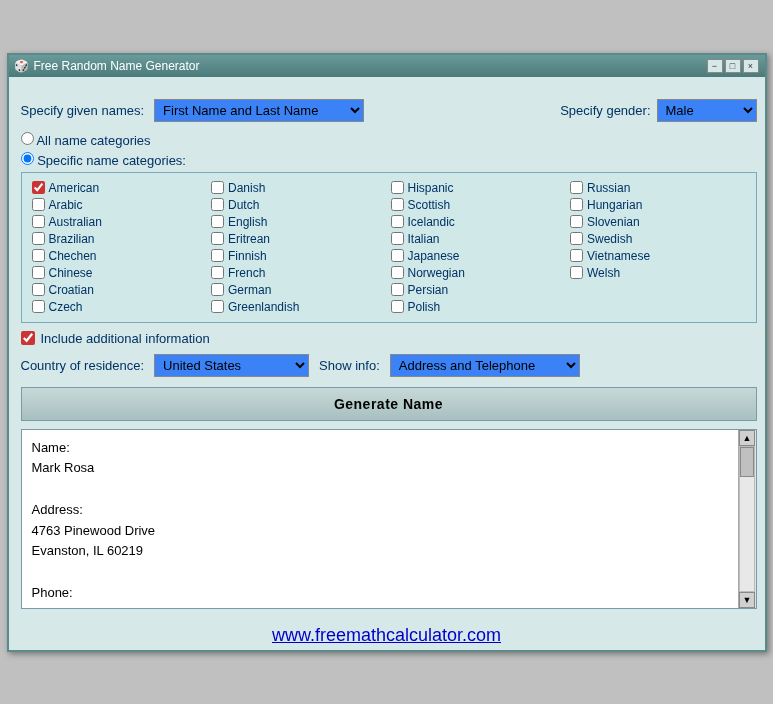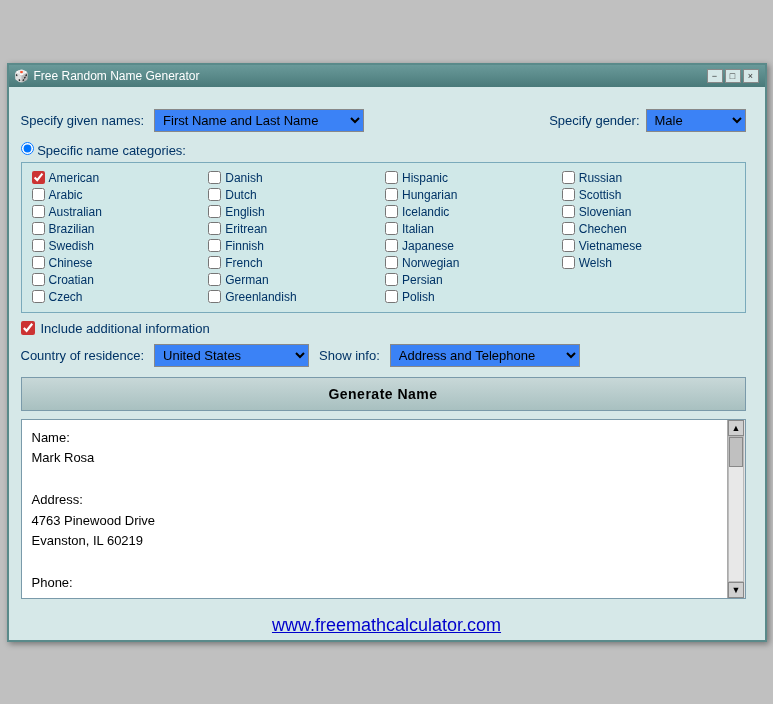--- a/index.html
+++ b/index.html
@@ -44,21 +44,21 @@
       background: #d6e8e8;
       border: 1px solid #888;
       font-size: 9px;
       display: flex;
       align-items: center;
       justify-content: center;
       cursor: pointer;
       color: #333;
     }
     .content {
-      padding: 10px 19px 8px 12px;
+      padding: 10px 8px 8px 12px;
       margin-top: 12px;
     }
     .top-row {
       display: flex;
       align-items: center;
       gap: 10px;
       margin-bottom: 10px;
     }
     .top-row label {
       color: #003366;
@@ -248,20 +248,24 @@
         <select class="select-gender">
           <option>Male</option>
           <option>Female</option>
           <option>Both</option>
         </select>
       </div>
     </div>
 
     
     <div class="radio-group">
+      <input type="radio" name="cat" id="all-cat" style="">
+      <label for="all-cat">All name categories</label>
+    </div>
+    <div class="radio-group">
       <input type="radio" name="cat" id="spec-cat" checked="" style="">
       <label for="spec-cat">Specific name categories:</label>
     </div>
 
     
     <div class="categories-box">
       <div class="checkboxes-grid">
 
         <div class="checkbox-item">
           <input type="checkbox" id="cb-american" checked="" style="">
@@ -282,27 +286,27 @@
 
         <div class="checkbox-item">
           <input type="checkbox" id="cb-arabic" style="">
           <label for="cb-arabic">Arabic</label>
         </div>
         <div class="checkbox-item">
           <input type="checkbox" id="cb-dutch" style="">
           <label for="cb-dutch">Dutch</label>
         </div>
         <div class="checkbox-item">
+          <input type="checkbox" id="cb-scottish" style="">
+          <label for="cb-scottish">Scottish</label>
+        </div>
+        <div class="checkbox-item">
           <input type="checkbox" id="cb-hungarian" style="">
           <label for="cb-hungarian">Hungarian</label>
         </div>
-        <div class="checkbox-item">
-          <input type="checkbox" id="cb-scottish" style="">
-          <label for="cb-scottish">Scottish</label>
-        </div>
 
         <div class="checkbox-item">
           <input type="checkbox" id="cb-australian" style="">
           <label for="cb-australian">Australian</label>
         </div>
         <div class="checkbox-item">
           <input type="checkbox" id="cb-english" style="">
           <label for="cb-english">English</label>
         </div>
         <div class="checkbox-item">
@@ -320,27 +324,27 @@
         </div>
         <div class="checkbox-item">
           <input type="checkbox" id="cb-eritrean" style="">
           <label for="cb-eritrean">Eritrean</label>
         </div>
         <div class="checkbox-item">
           <input type="checkbox" id="cb-italian" style="">
           <label for="cb-italian">Italian</label>
         </div>
         <div class="checkbox-item">
+          <input type="checkbox" id="cb-swedish" style="">
+          <label for="cb-swedish">Swedish</label>
+        </div>
+
+        <div class="checkbox-item">
           <input type="checkbox" id="cb-chechen" style="">
           <label for="cb-chechen">Chechen</label>
-        </div>
-
-        <div class="checkbox-item">
-          <input type="checkbox" id="cb-swedish" style="">
-          <label for="cb-swedish">Swedish</label>
         </div>
         <div class="checkbox-item">
           <input type="checkbox" id="cb-finnish" style="">
           <label for="cb-finnish">Finnish</label>
         </div>
         <div class="checkbox-item">
           <input type="checkbox" id="cb-japanese" style="">
           <label for="cb-japanese">Japanese</label>
         </div>
         <div class="checkbox-item">

